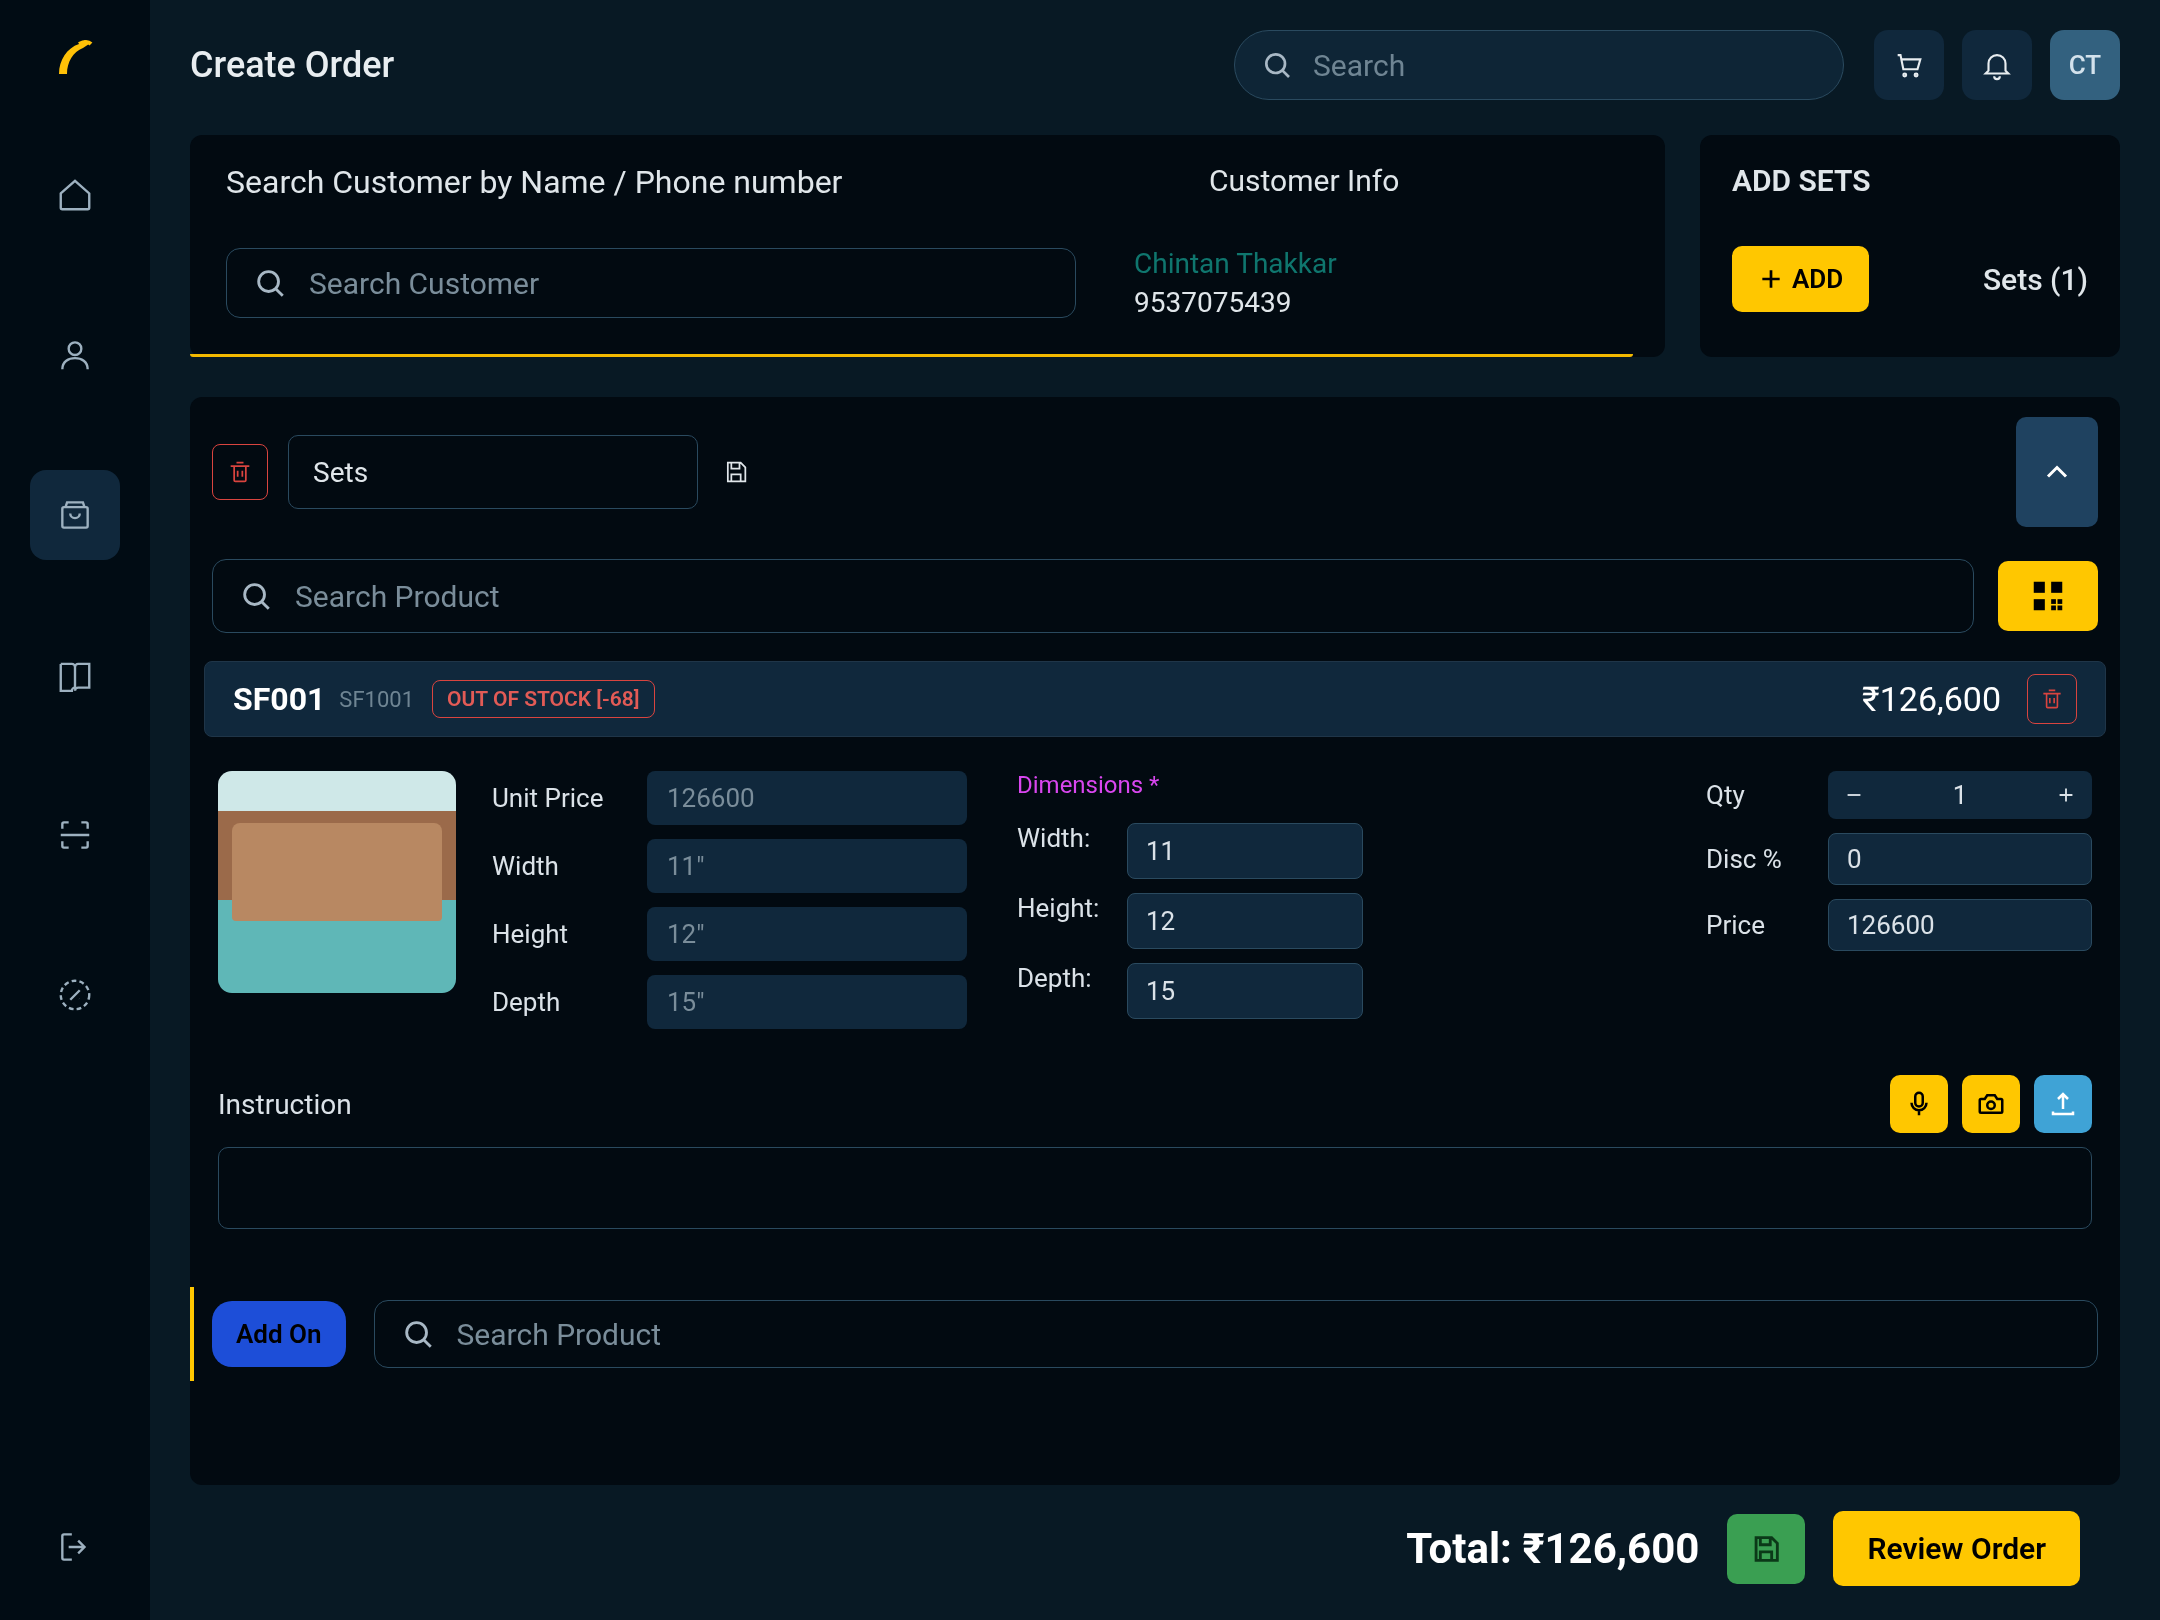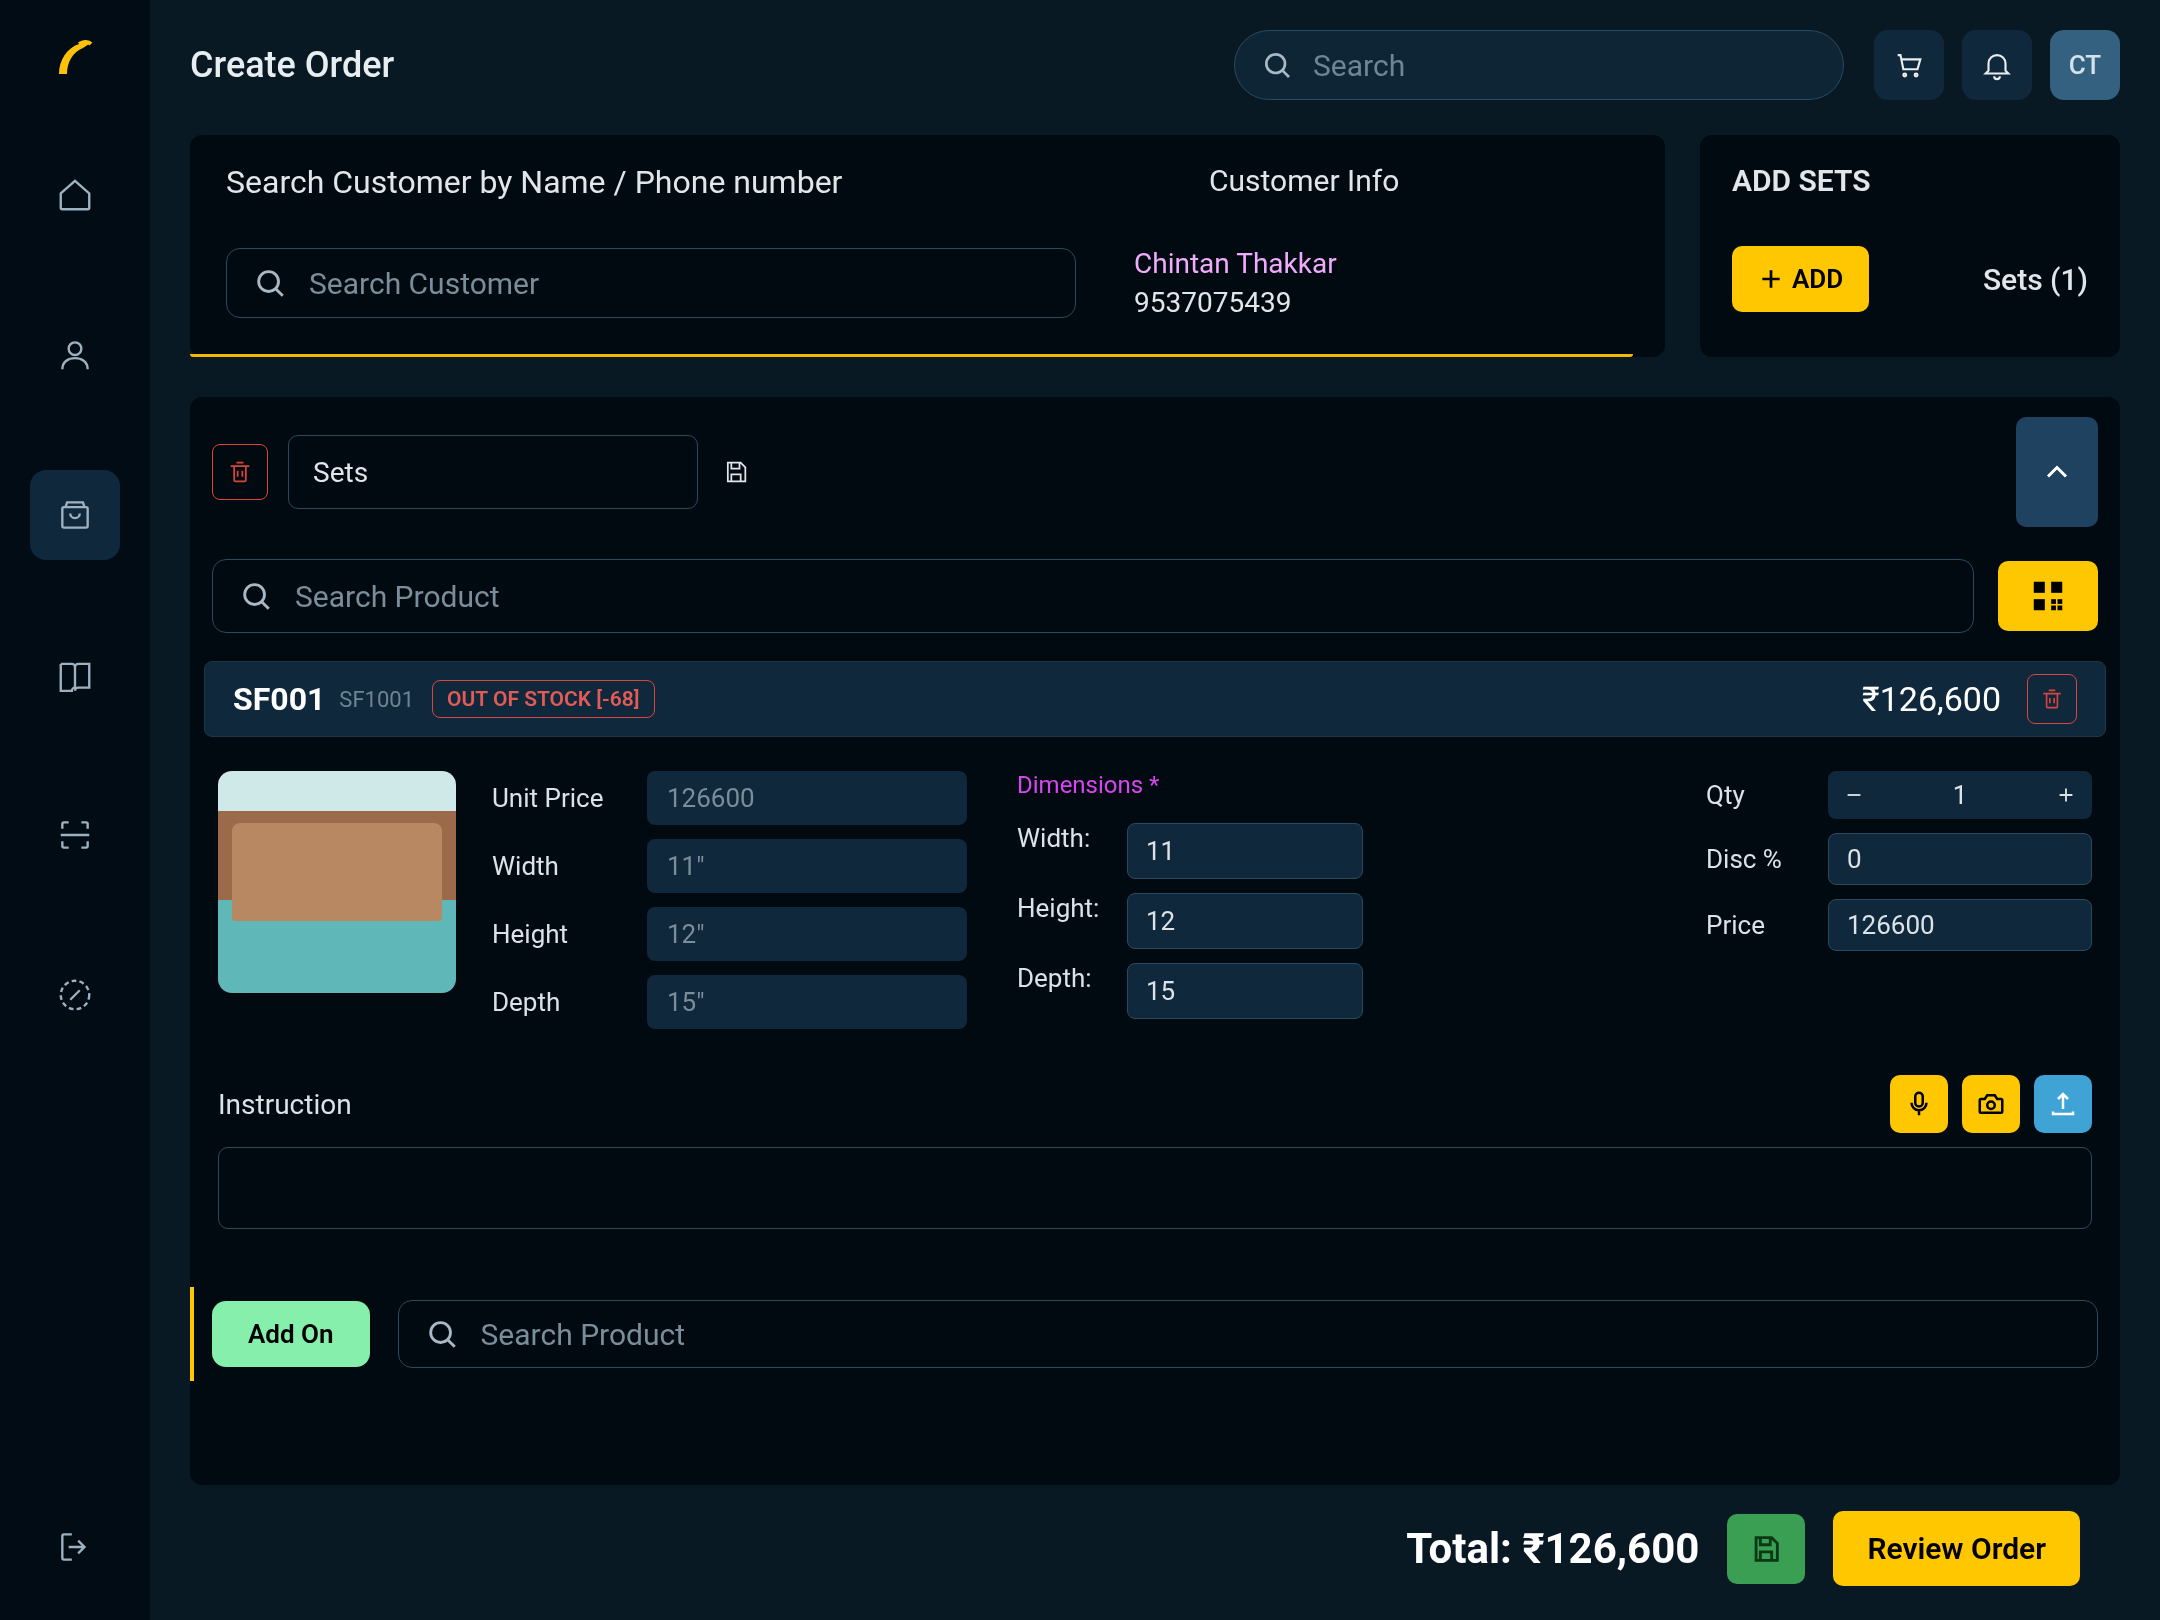--- a/index.html
+++ b/index.html
@@ -31,21 +31,21 @@
 .panel-customer::after { content:""; position:absolute; bottom:0; left:0; right:32px; height:3px; background:#f3b900; border-radius:0 0 12px 12px; }
 .panel-head { display:flex; margin-bottom:46px; }
 .panel-head .h1 { font-size:32px; color:#e0e6ea; }
 .panel-head .h2 { font-size:30px; color:#e0e6ea; margin-left:auto; width:420px; }
 .panel-body { display:flex; align-items:center; }
 .cust-search { width:850px; height:70px; border:1.5px solid #2a4a5f; border-radius:14px; display:flex; align-items:center; padding:0 26px; gap:22px; }
 .cust-search svg { width:34px; height:34px; stroke:#a8b8c5; fill:none; stroke-width:2; }
 .cust-search input { flex:1; background:transparent; border:none; outline:none; color:#fff; font-size:30px; }
 .cust-search input::placeholder { color:#7a8d9a; }
 .cust-info { margin-left:58px; }
-.cust-name { font-size:28px; margin-bottom:6px; color:#f0abfc; }
+.cust-name { font-size:28px; margin-bottom:6px; color:#0f766e; }
 .cust-phone { font-size:28px; color:#e0e6ea; }
 
 .panel-sets { width:420px; background:#020a11; border-radius:12px; padding:28px 32px 38px; }
 .panel-sets .h1 { font-size:30px; font-weight:600; color:#e0e6ea; margin-bottom:48px; }
 .sets-row { display:flex; align-items:center; justify-content:space-between; }
 .add-btn { background:#ffc700; color:#000; font-size:26px; font-weight:600; padding:18px 26px; border-radius:10px; display:flex; align-items:center; gap:8px; cursor:pointer; border:none; }
 .add-btn svg { width:26px; height:26px; stroke:#000; stroke-width:2.5; }
 .sets-count { font-size:30px; color:#e0e6ea; font-weight:500; }
 
 .product-section { background:#020a11; border-radius:12px; flex:1; display:flex; flex-direction:column; overflow:auto; padding-bottom:20px; }
@@ -100,21 +100,21 @@
 
 .instr-label { font-size:28px; color:#dbe2e8; padding:36px 28px 14px; display:flex; align-items:center; }
 .instr-icons { margin-left:auto; display:flex; gap:14px; }
 .mini-btn { width:58px; height:58px; border-radius:10px; display:flex; align-items:center; justify-content:center; cursor:pointer; }
 .mini-btn.yellow { background:#ffc700; }
 .mini-btn.blue { background:#3fa3d6; }
 .mini-btn svg { width:30px; height:30px; }
 .instr-box { margin:0 28px 20px; height:82px; border:1.5px solid #2a4a5f; border-radius:10px; background:transparent; }
 
 .addon-bar { margin:38px 0 0; height:94px; background:#020a11; border-left:4px solid #ffc700; display:flex; align-items:center; padding:0 22px 0 18px; gap:28px; }
-.addon-btn { background:#86efac; color:#000; font-size:26px; font-weight:600; padding:18px 36px; border-radius:14px; border:none; cursor:pointer; }
+.addon-btn { background:#1d4ed8; color:#000; font-size:26px; font-weight:600; padding:18px 24px; border-radius:20px; border:none; cursor:pointer; }
 .addon-search { flex:1; height:68px; border:1.5px solid #2a4a5f; border-radius:14px; display:flex; align-items:center; padding:0 26px; gap:22px; }
 .addon-search input { flex:1; background:transparent; border:none; outline:none; color:#fff; font-size:30px; }
 .addon-search input::placeholder { color:#7a8d9a; }
 .addon-search svg { width:34px; height:34px; stroke:#a8b8c5; fill:none; stroke-width:2; }
 
 .footer { display:flex; align-items:center; padding:26px 40px 34px; gap:28px; }
 .total-text { margin-left:auto; font-size:42px; font-weight:700; color:#fff; }
 .save-btn { width:78px; height:70px; background:#3a9f52; border-radius:10px; display:flex; align-items:center; justify-content:center; cursor:pointer; }
 .save-btn svg { width:34px; height:34px; stroke:#0b3918; fill:none; stroke-width:2; }
 .review-btn { background:#ffc700; color:#000; font-size:30px; font-weight:600; padding:20px 34px; border-radius:10px; border:none; cursor:pointer; }

